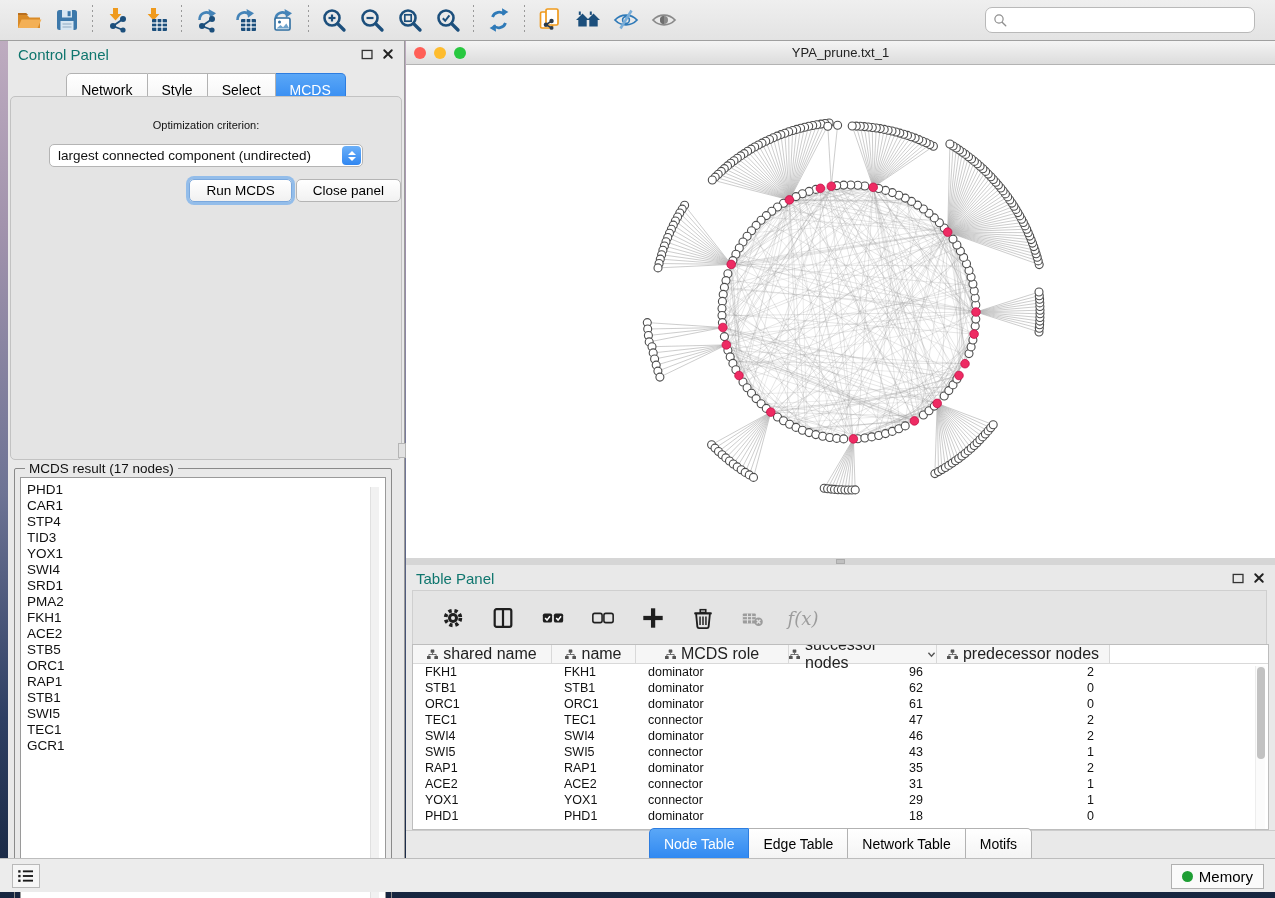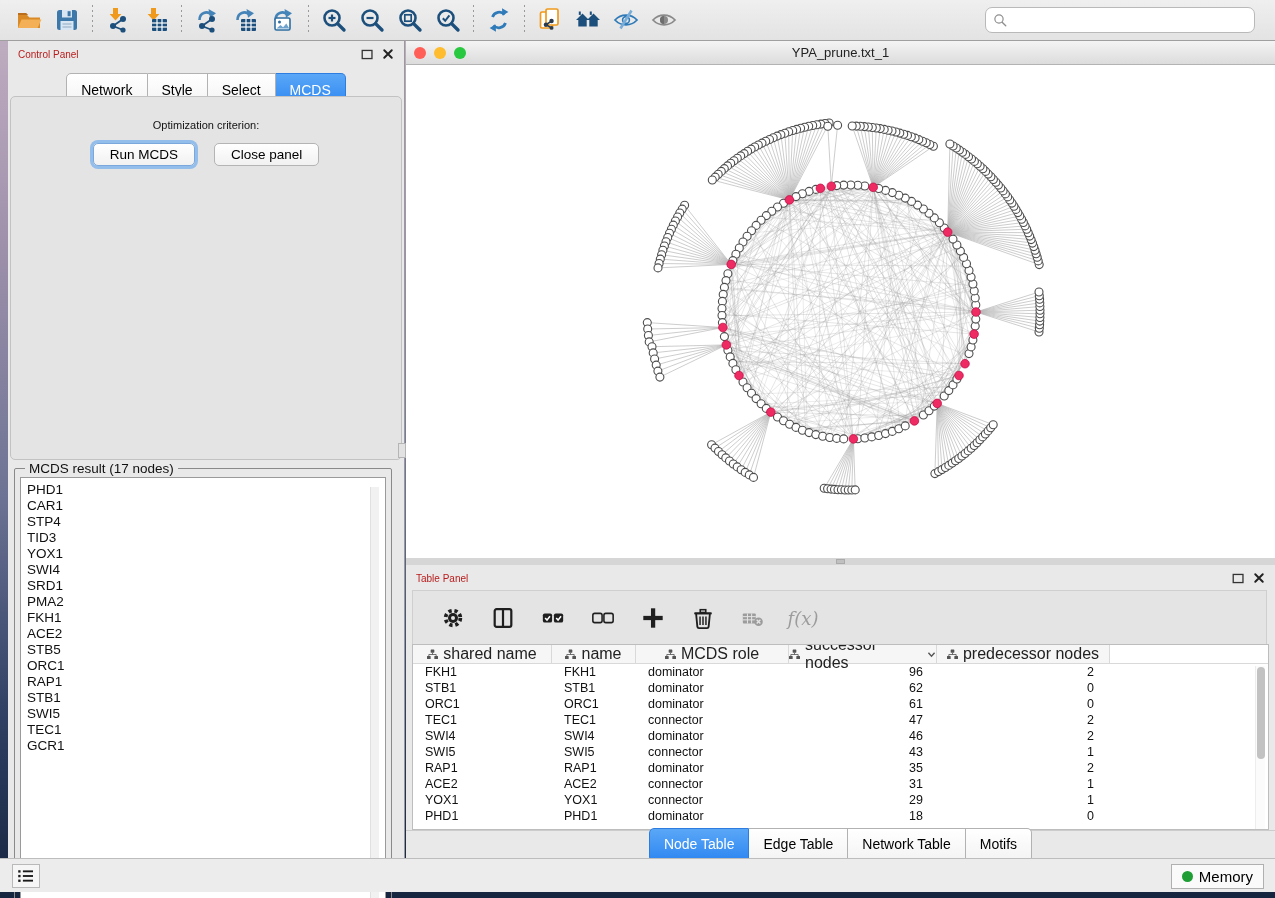--- a/index.html
+++ b/index.html
@@ -24,21 +24,21 @@
     background:#fff; border:1px solid #b9b9b9; border-radius:7px;
     display:flex; align-items:center; padding-left:7px;
   }
   #toolbar-search input { border:none; outline:none; flex:1; height:20px; font-size:13px; background:transparent; margin-left:5px; }
   
   #control-panel {
     position:absolute; left:8px; top:41px; width:397px; height:817px;
     background:#e9e9e9; border-right:1px solid #9a9a9a;
   }
   .panel-titlebar { height:26px; display:flex; align-items:center; padding:0 10px; }
-  .panel-title { font-size:10px; color:#b91c1c; flex:1; }
+  .panel-title { font-size:15px; color:#0f766e; flex:1; }
   .titlebar-icons { display:flex; gap:8px; align-items:center; }
   .seg-tabs { display:flex; justify-content:center; margin-top:6px; }
   .seg { border:1px solid #b2b2b2; background:linear-gradient(#ffffff,#f3f3f3); padding:2px 14px; font-size:14px; height:34px; line-height:17px; border-left-width:0; }
   .seg:first-child { border-left-width:1px; border-radius:5px 0 0 5px; }
   .seg:last-child { border-radius:0 5px 5px 0; }
   .seg.active { background:linear-gradient(#5aa7f7,#2d86f1); color:#fff; border-color:#2d7de0; }
   #cp-inset {
     position:absolute; left:2px; top:55px; width:392px; height:364px;
     background:#e4e4e4; border:1px solid #c2c2c2; border-radius:5px;
   }
@@ -46,21 +46,21 @@
   #criterion-select {
     margin:13px auto 0; width:314px; height:23px; background:#fff;
     border:1px solid #b4b4b4; border-radius:5px; display:flex; align-items:center; position:relative;
   }
   #criterion-select .sel-text { flex:1; padding-left:8px; font-size:13.5px; white-space:nowrap; }
   .stepper { position:absolute; right:1px; top:1px; width:19px; height:19px; border-radius:4px;
     background:linear-gradient(#6cb0f8,#2f86f1); display:flex; flex-direction:column; align-items:center; justify-content:center; gap:2px; }
   .stepper i { width:0; height:0; border-left:4px solid transparent; border-right:4px solid transparent; }
   .stepper .up { border-bottom:4px solid #fff; }
   .stepper .dn { border-top:4px solid #fff; }
-  #cp-buttons { display:flex; justify-content:center; gap:19px; margin-top:12px; }
+  #cp-buttons { display:flex; justify-content:flex-end; gap:4px; margin-top:12px; }
   .push-btn { background:linear-gradient(#ffffff,#f1f1f1); border:1px solid #b4b4b4; border-radius:5px; height:23px; padding:0 16px; font-size:13.5px; }
   .push-btn.focused { box-shadow:0 0 0 3px #93bdea; border-color:#7aa8dd; }
   #mcds-group {
     position:absolute; left:6px; top:427px; width:378px; height:465px;
     border:1px solid #8a8a8a; border-radius:2px;
   }
   #mcds-group-title { position:absolute; left:10px; top:-8px; background:#e9e9e9; padding:0 4px; font-size:13.5px; }
   #mcds-list {
     position:absolute; left:5px; top:8px; right:5px; bottom:5px; background:#fff; border:1px solid #9a9a9a;
     padding:4px 0 0 6px; overflow:hidden;
@@ -317,20 +317,27 @@
     </span>
   </div>
   <div class="seg-tabs" id="cp-tabs">
       <button class="seg">Network</button>
       <button class="seg">Style</button>
       <button class="seg">Select</button>
       <button class="seg active">MCDS</button>
     </div>
   <div id="cp-inset">
     <div id="opt-label">Optimization criterion:</div>
+    <div id="criterion-select">
+      <span class="sel-text">largest connected component (undirected)</span>
+      <span class="stepper">
+          <i class="up"></i>
+          <i class="dn"></i>
+        </span>
+    </div>
     <div id="cp-buttons">
       <button class="push-btn focused">Run MCDS</button>
       <button class="push-btn">Close panel</button>
     </div>
   </div>
   <div id="mcds-group">
     <div id="mcds-group-title">MCDS result (17 nodes)</div>
     <div id="mcds-list">
 
     <div class="row">PHD1</div>

